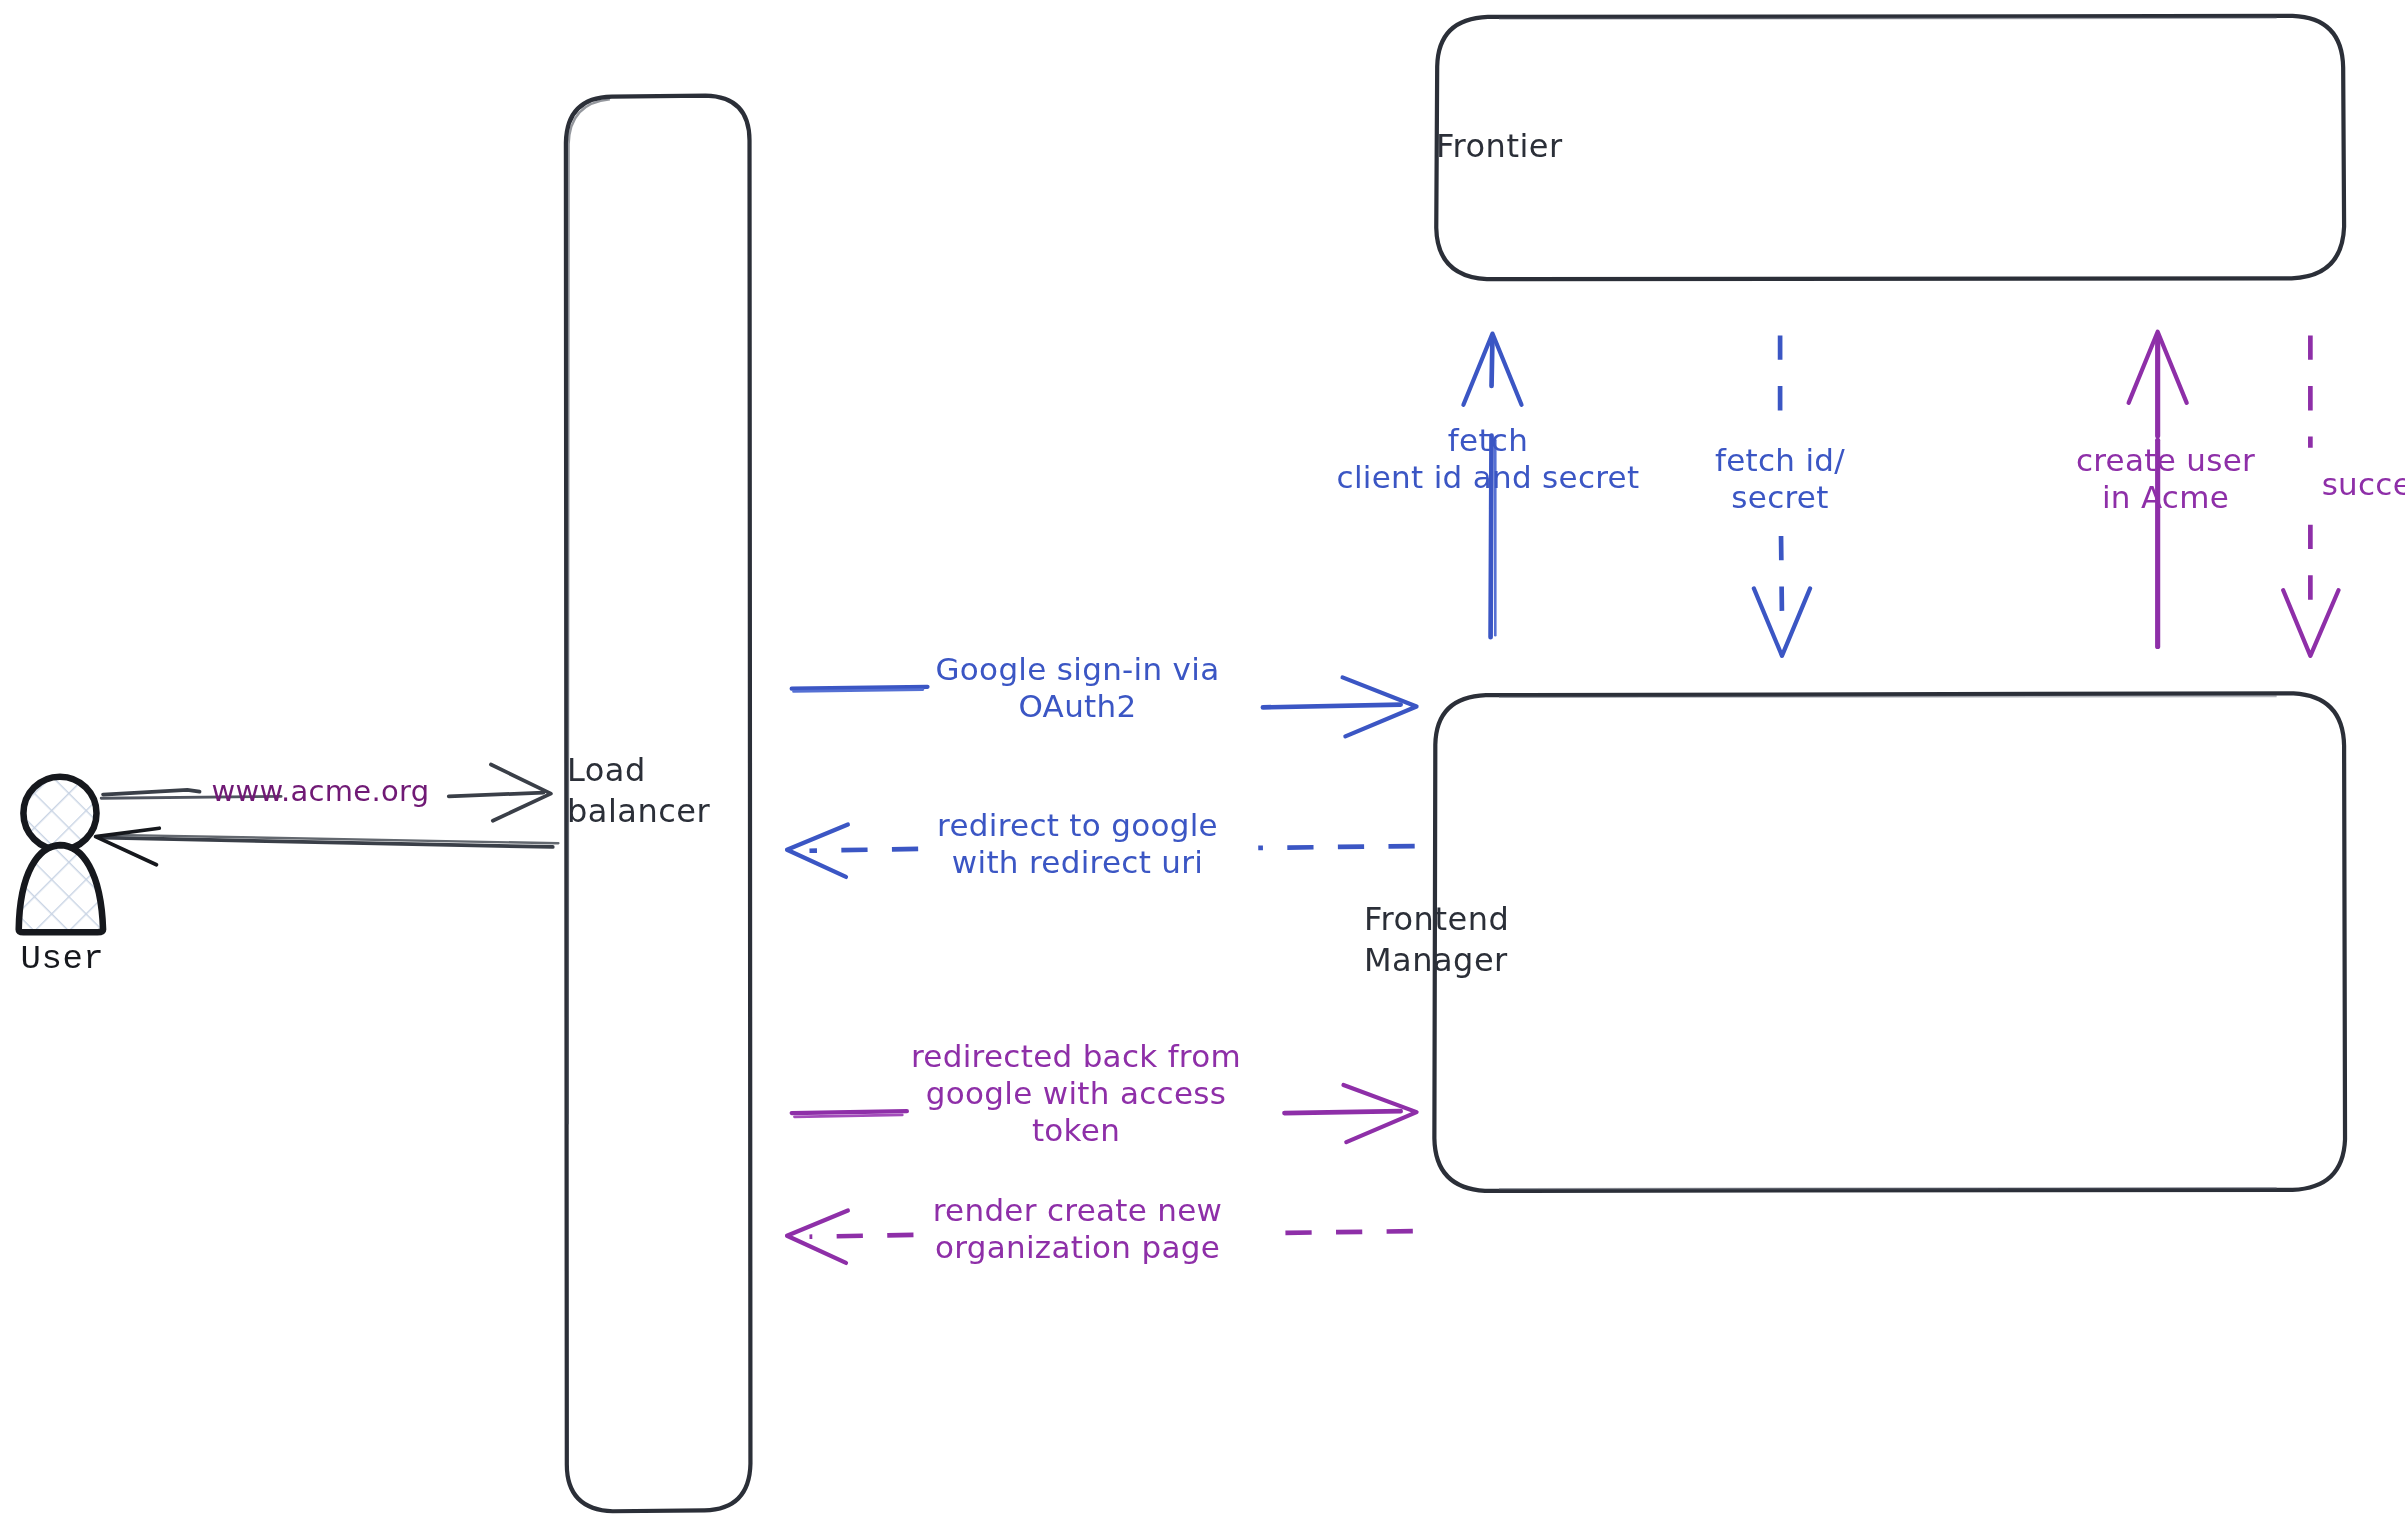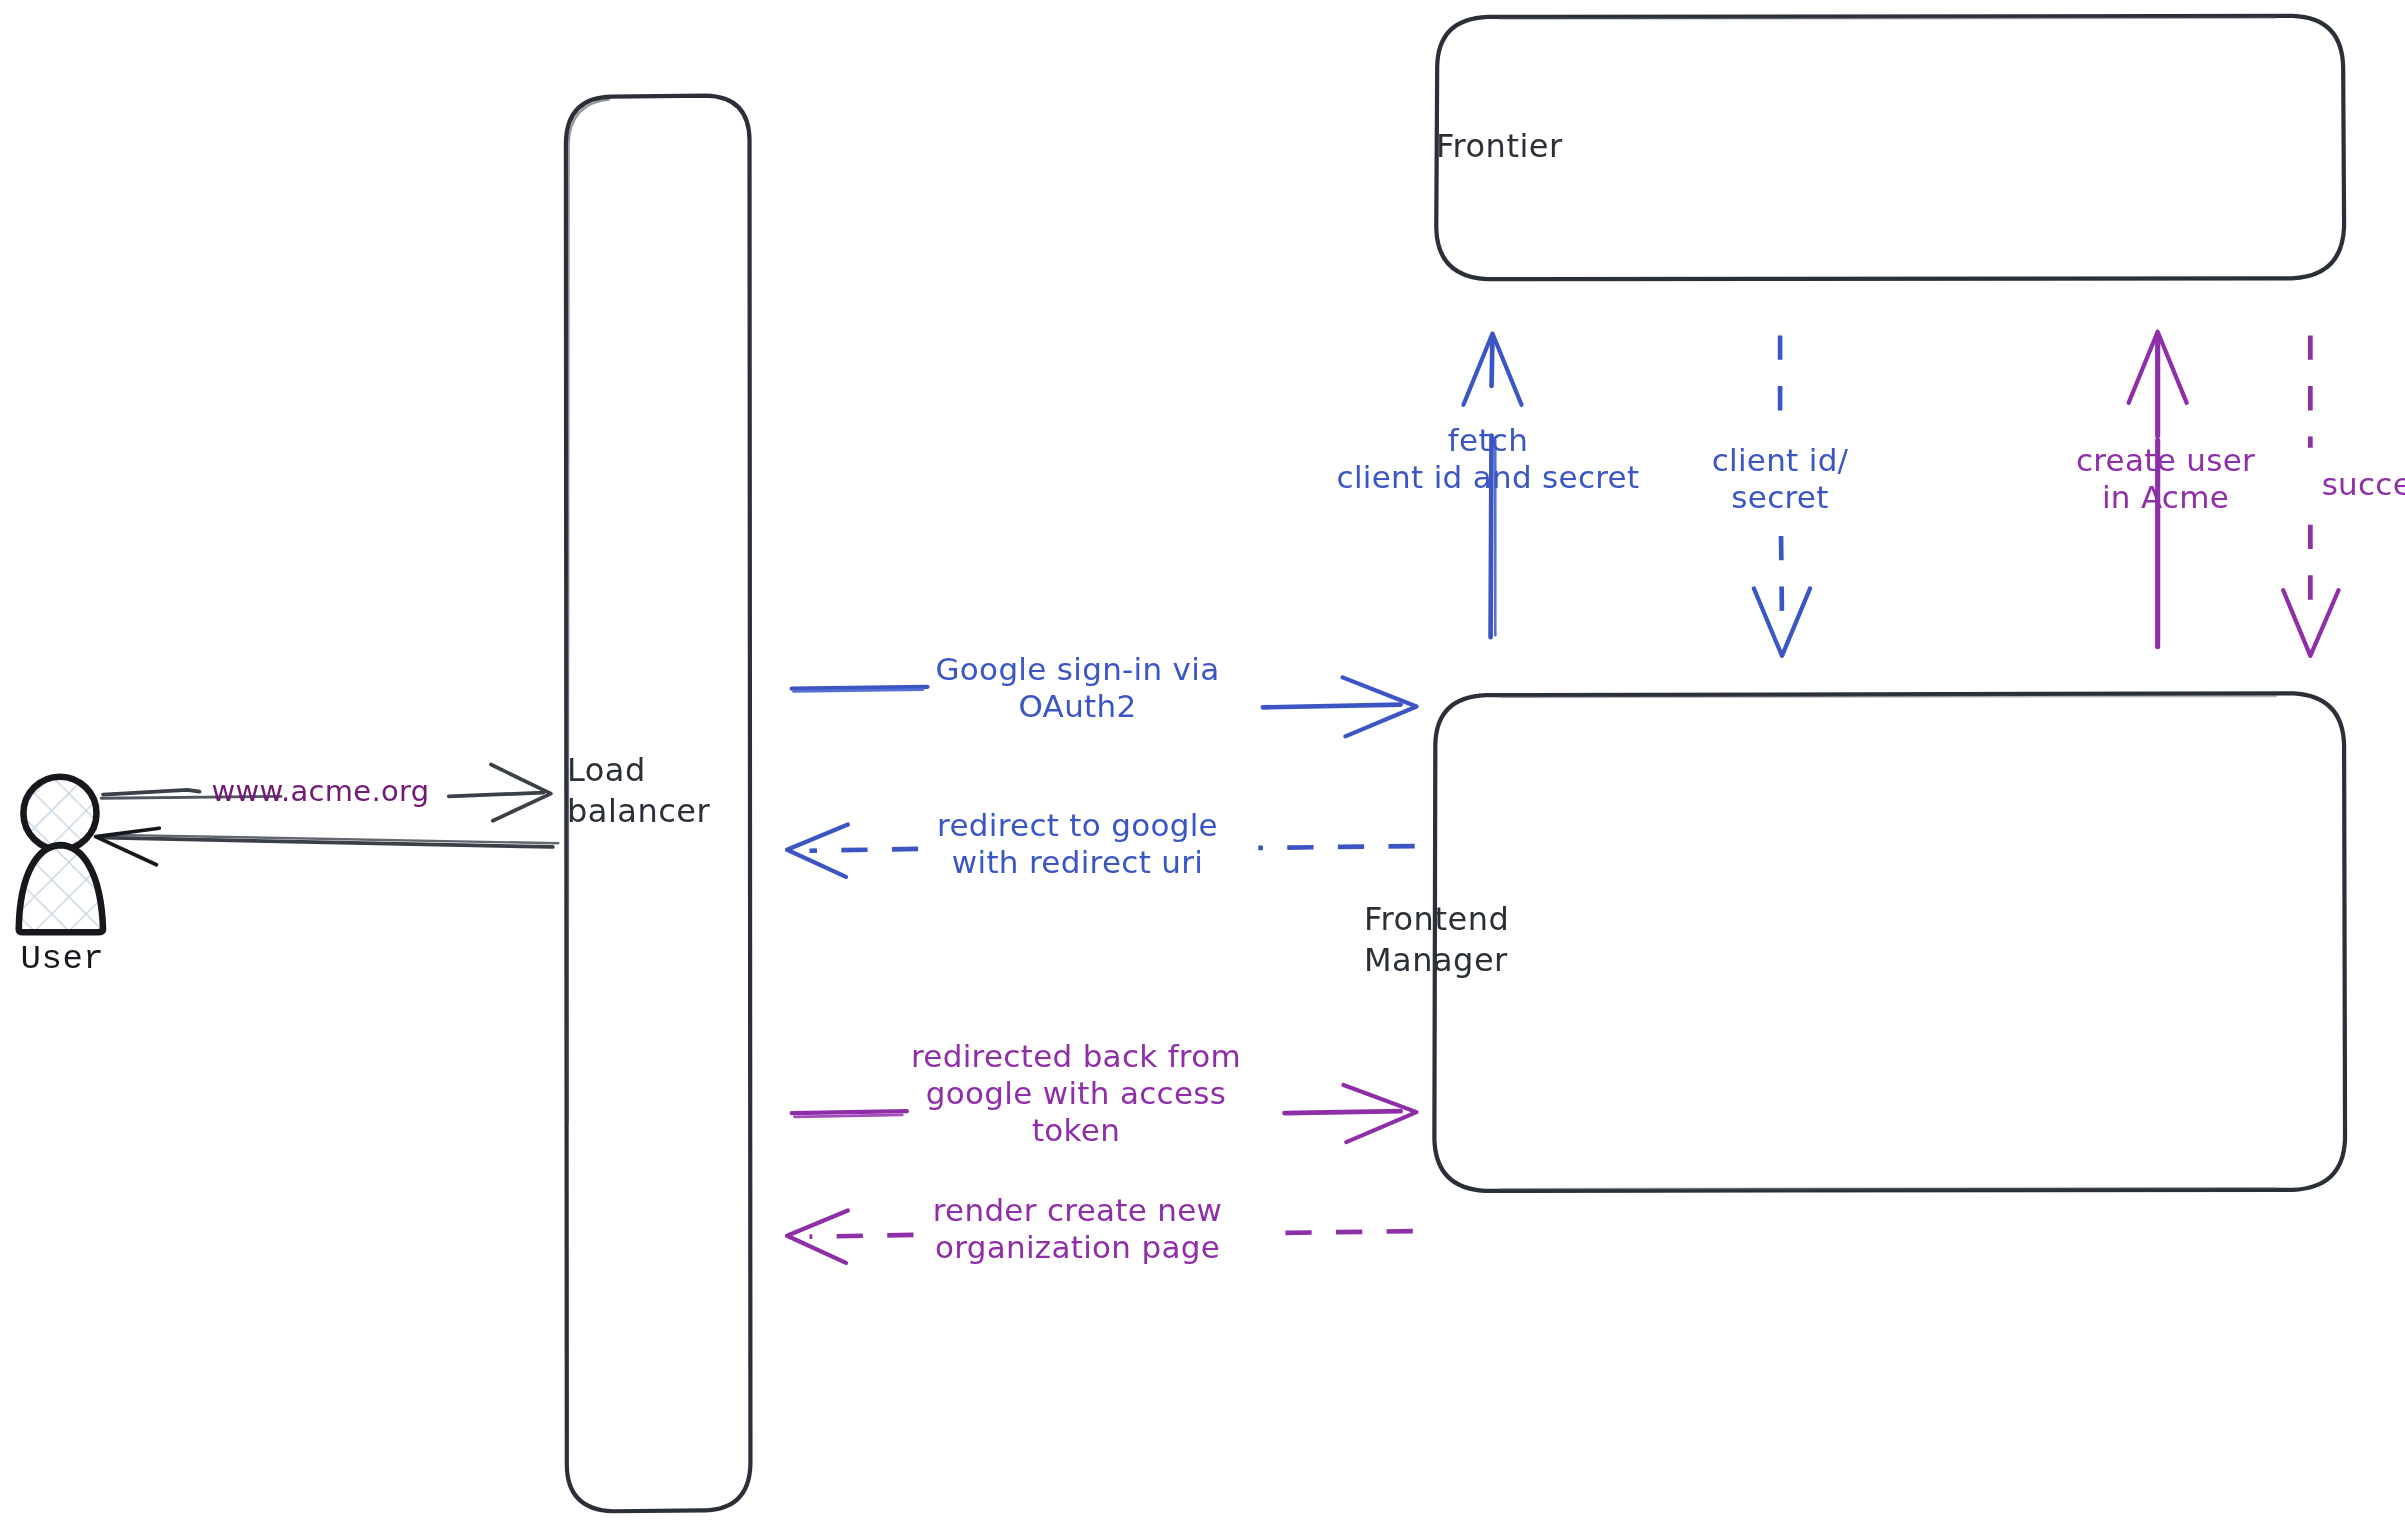--- a/index.html
+++ b/index.html
@@ -176,21 +176,21 @@
   <div class="edge-label purple" style="left:879px; top:1038px; width:394px;">redirected back from
 google with access
 token</div>
 
   <div class="edge-label purple" style="left:895px; top:1192px; width:365px;">render create new
 organization page</div>
 
   <div class="edge-label blue" style="left:1296px; top:422px; width:384px;">fetch
 client id and secret</div>
 
-  <div class="edge-label blue" style="left:1677px; top:442px; width:206px;">client id/
+  <div class="edge-label blue" style="left:1677px; top:442px; width:206px;">fetch id/
 secret</div>
 
   <div class="edge-label purple" style="left:2039px; top:442px; width:253px;">create user
 in Acme</div>
 
   <div class="edge-label purple" style="left:2233px; top:466px; width:172px; text-align:right;margin-left:40px;">success</div>
 
 </div>
 
 

